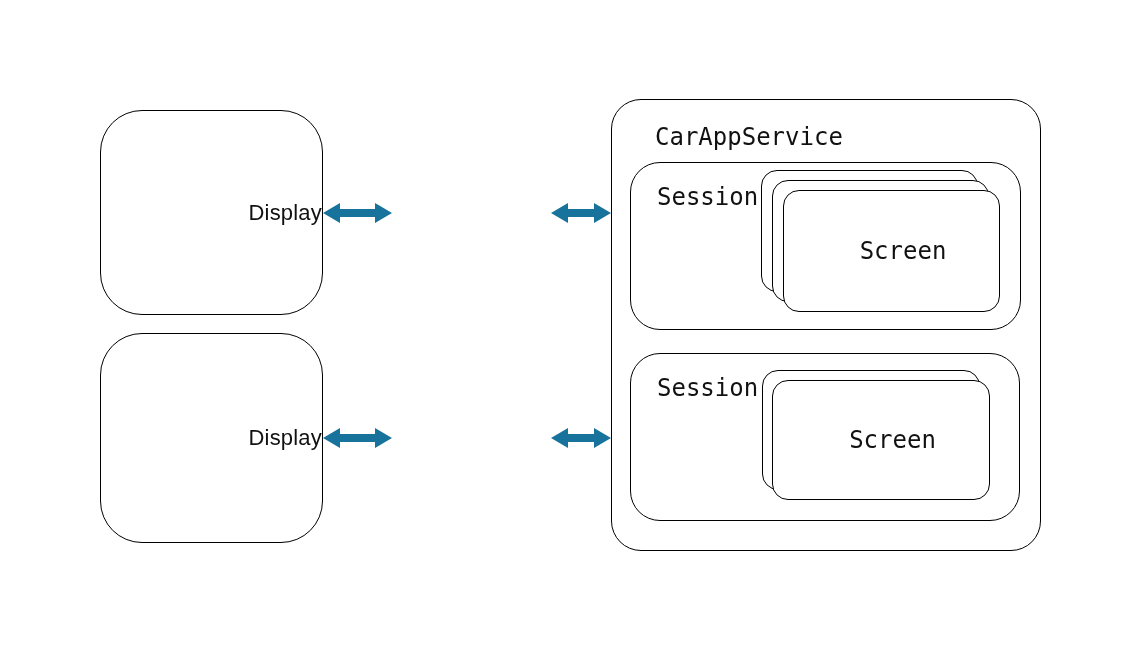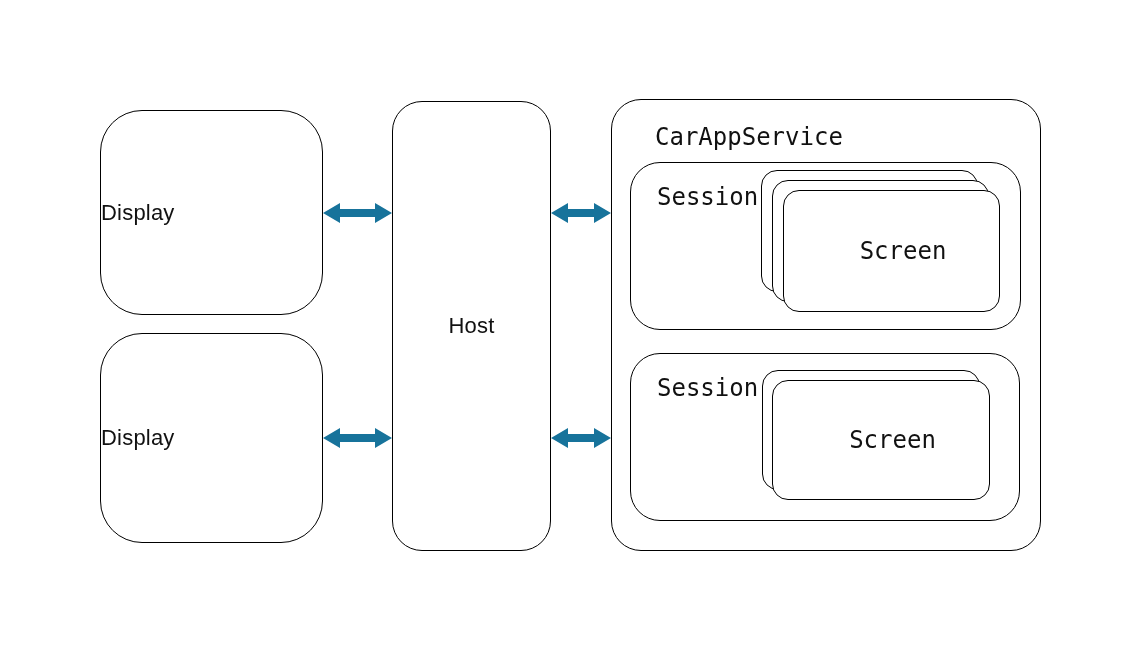--- a/index.html
+++ b/index.html
@@ -18,21 +18,21 @@
   .box {
     position: absolute;
     box-sizing: border-box;
     border: 1.5px solid #000000;
     background: #ffffff;
   }
   .display-box {
     border-radius: 42px;
     display: flex;
     align-items: center;
-    justify-content: flex-start;
+    justify-content: flex-end;
   }
   .host-box {
     border-radius: 30px;
     display: flex;
     align-items: center;
     justify-content: center;
   }
   .sans-label {
     font-family: "Liberation Sans", sans-serif;
     font-size: 22px;
@@ -84,23 +84,20 @@
 <div class="canvas">
 
   <div class="box display-box" style="left:100px; top:110px; width:223px; height:205px;">
     <span class="sans-label">Display</span>
   </div>
 
   <div class="box display-box" style="left:100px; top:333px; width:223px; height:210px;">
     <span class="sans-label">Display</span>
   </div>
 
-  <div class="box host-box" style="left:392px; top:101px; width:159px; height:450px;">
-    <span class="sans-label">Host</span>
-  </div>
 
   <div class="box cas-box" style="left:611px; top:99px; width:430px; height:452px;">
     <span class="mono-label cas-title">CarAppService</span>
   </div>
 
   <div class="box session-box" style="left:630px; top:162px; width:391px; height:168px;">
     <span class="mono-label session-title">Session</span>
   </div>
 
   <div class="screen-card" style="left:761px; top:170px; width:217px; height:122px;"></div>

